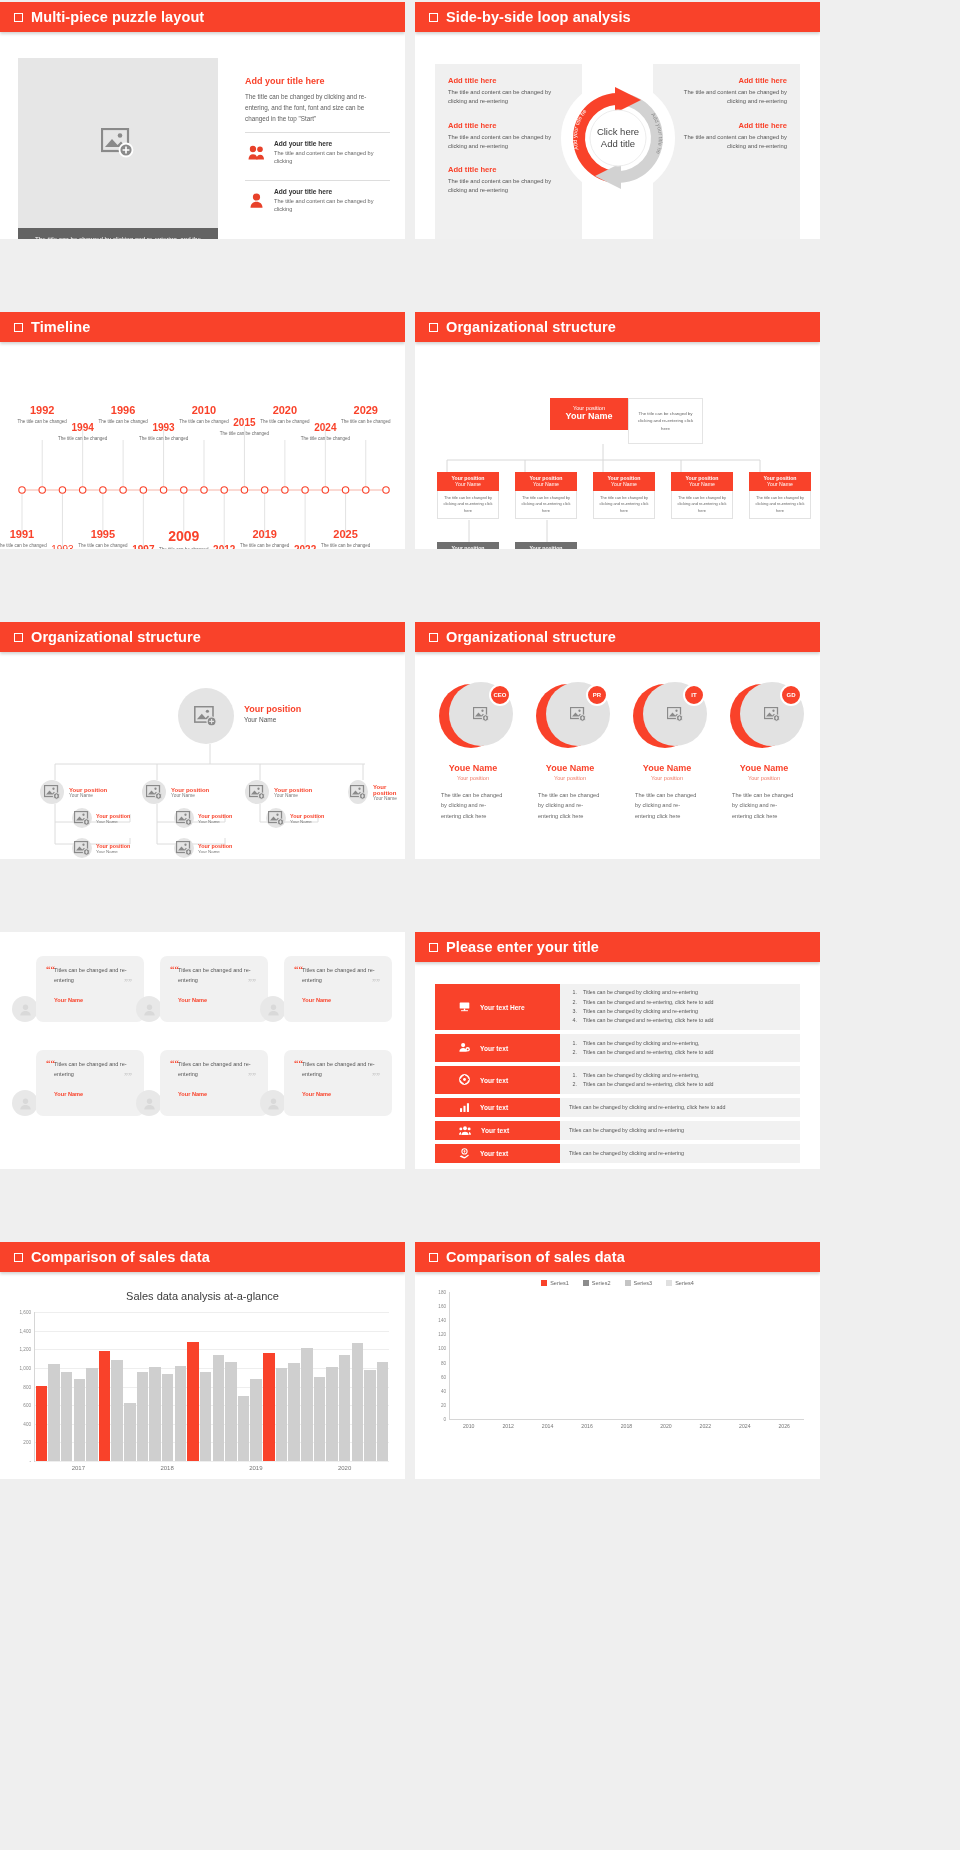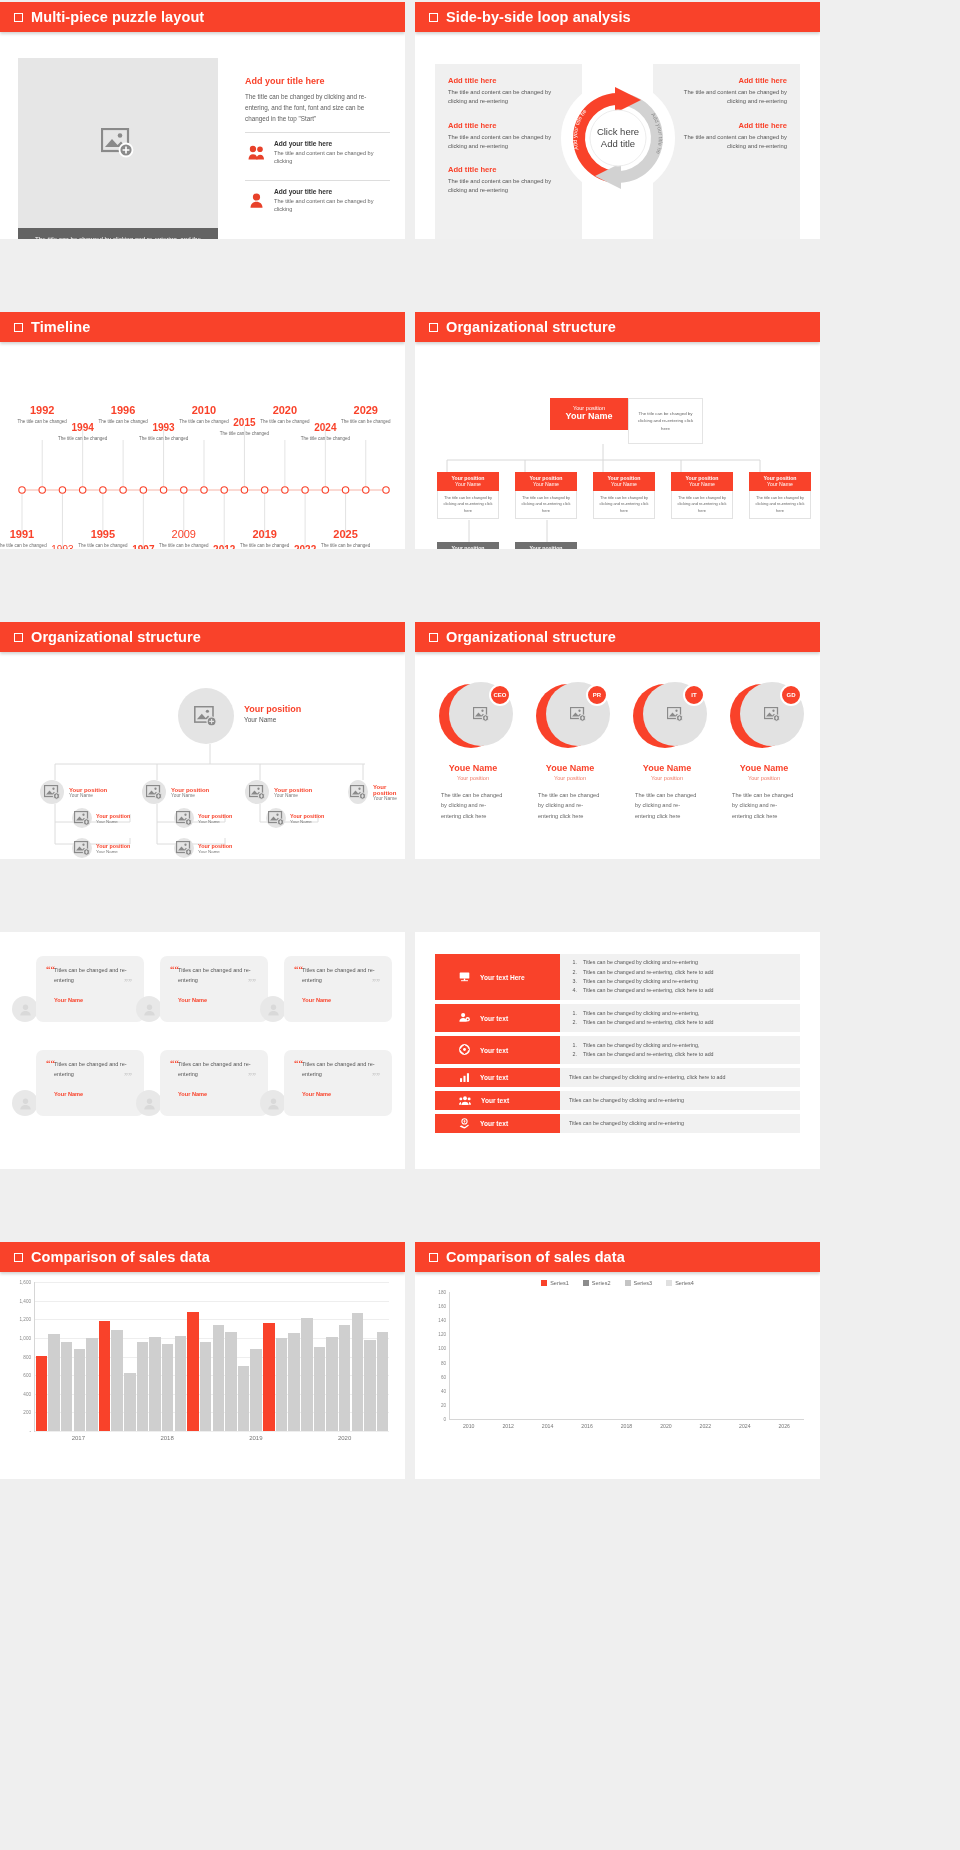--- a/index.html
+++ b/index.html
@@ -371,21 +371,21 @@
           </div>
           <div style="position:absolute;left:76.88888888888889px;top:186px;width:52px;text-align:center;">
             <div style="color:#f9422a;font-weight:bold;font-size:11px;">1995</div>
             <div style="font-size:4.5px;color:#6a6a6a;line-height:1.6;margin-top:2px;">The title can be changed</div>
           </div>
           <div style="position:absolute;left:117.33333333333331px;top:202px;width:52px;text-align:center;">
             <div style="color:#f9422a;font-weight:bold;font-size:10px;">1997</div>
             <div style="font-size:4.5px;color:#6a6a6a;line-height:1.6;margin-top:2px;">The title can be changed</div>
           </div>
           <div style="position:absolute;left:157.77777777777777px;top:186px;width:52px;text-align:center;">
-            <div style="color:#f9422a;font-weight:normal;font-size:11px;">2009</div>
+            <div style="color:#f9422a;font-weight:bold;font-size:14px;">2009</div>
             <div style="font-size:4.5px;color:#6a6a6a;line-height:1.6;margin-top:2px;">The title can be changed</div>
           </div>
           <div style="position:absolute;left:198.22222222222223px;top:202px;width:52px;text-align:center;">
             <div style="color:#f9422a;font-weight:bold;font-size:10px;">2012</div>
             <div style="font-size:4.5px;color:#6a6a6a;line-height:1.6;margin-top:2px;">The title can be changed</div>
           </div>
           <div style="position:absolute;left:238.66666666666663px;top:186px;width:52px;text-align:center;">
             <div style="color:#f9422a;font-weight:bold;font-size:11px;">2019</div>
             <div style="font-size:4.5px;color:#6a6a6a;line-height:1.6;margin-top:2px;">The title can be changed</div>
           </div>
@@ -841,20 +841,24 @@
           </div>
         </div>
       <div class="logo">
         <span>Sunrise</span><small>PPT</small>
       </div>
       <div class="pagenum">18</div>
     </div>
   </div>
 
   <div class="slide">
+    <div class="bar">
+      <span class="sq"></span>
+      <h2>Please enter your title</h2>
+    </div>
     <div class="body">
       <div id="list-host" style="position:absolute;left:20px;top:22px;width:365px;">
           <div class="li-row" style="height:46px;">
             <div class="li-tag">
               <span><svg width="11" height="11" viewBox="0 0 16 16" fill="#fff">
                   <rect x="1" y="2" width="14" height="9" rx="1"></rect>
                   <rect x="7" y="11" width="2" height="3"></rect>
                   <rect x="3" y="13.4" width="10" height="1.4"></rect>
                 </svg></span>
               <span>Your text Here</span>
@@ -974,20 +978,21 @@
       <div class="pagenum">19</div>
     </div>
   </div>
 
   <div class="slide">
     <div class="bar">
       <span class="sq"></span>
       <h2>Comparison of sales data</h2>
     </div>
     <div class="body">
+      <div class="ch-title">Sales data analysis at-a-glance</div>
       <div class="plot" id="chart1-plot">
           <div class="gl" style="top:100%"></div>
           <div class="ytick" style="top:100%">-</div>
           <div class="gl" style="top:87.5%"></div>
           <div class="ytick" style="top:87.5%">200</div>
           <div class="gl" style="top:75%"></div>
           <div class="ytick" style="top:75%">400</div>
           <div class="gl" style="top:62.5%"></div>
           <div class="ytick" style="top:62.5%">600</div>
           <div class="gl" style="top:50%"></div>

